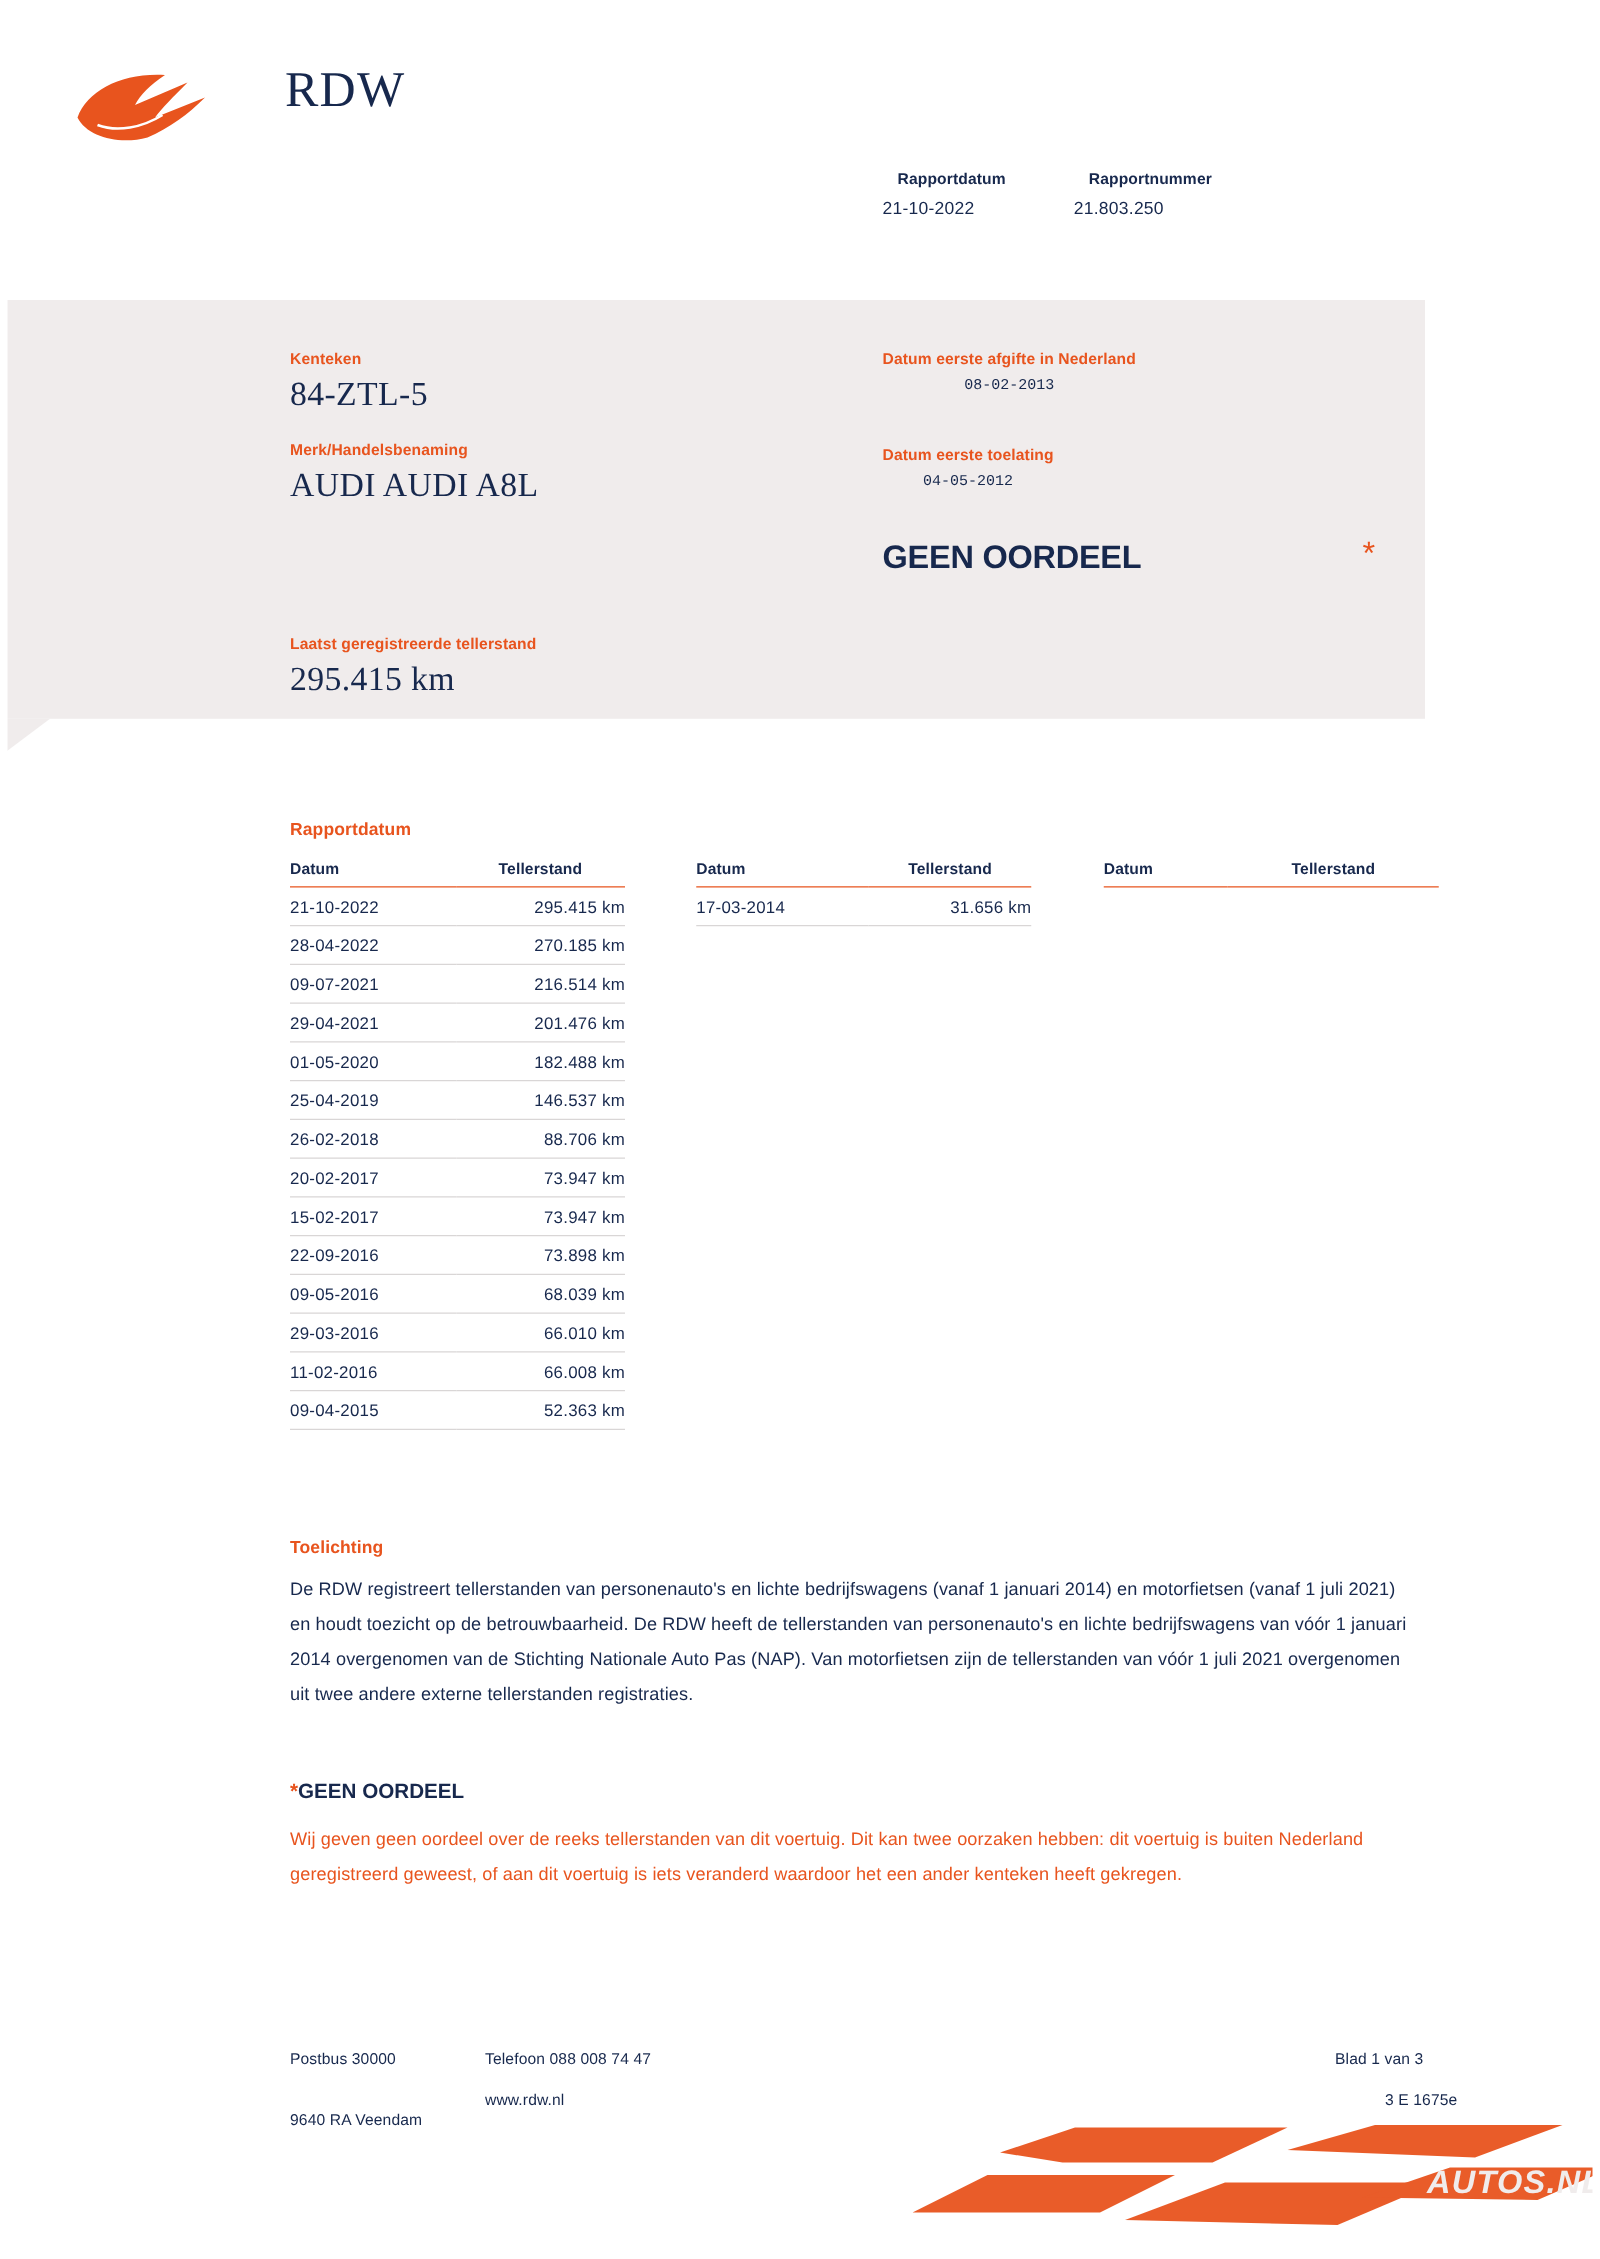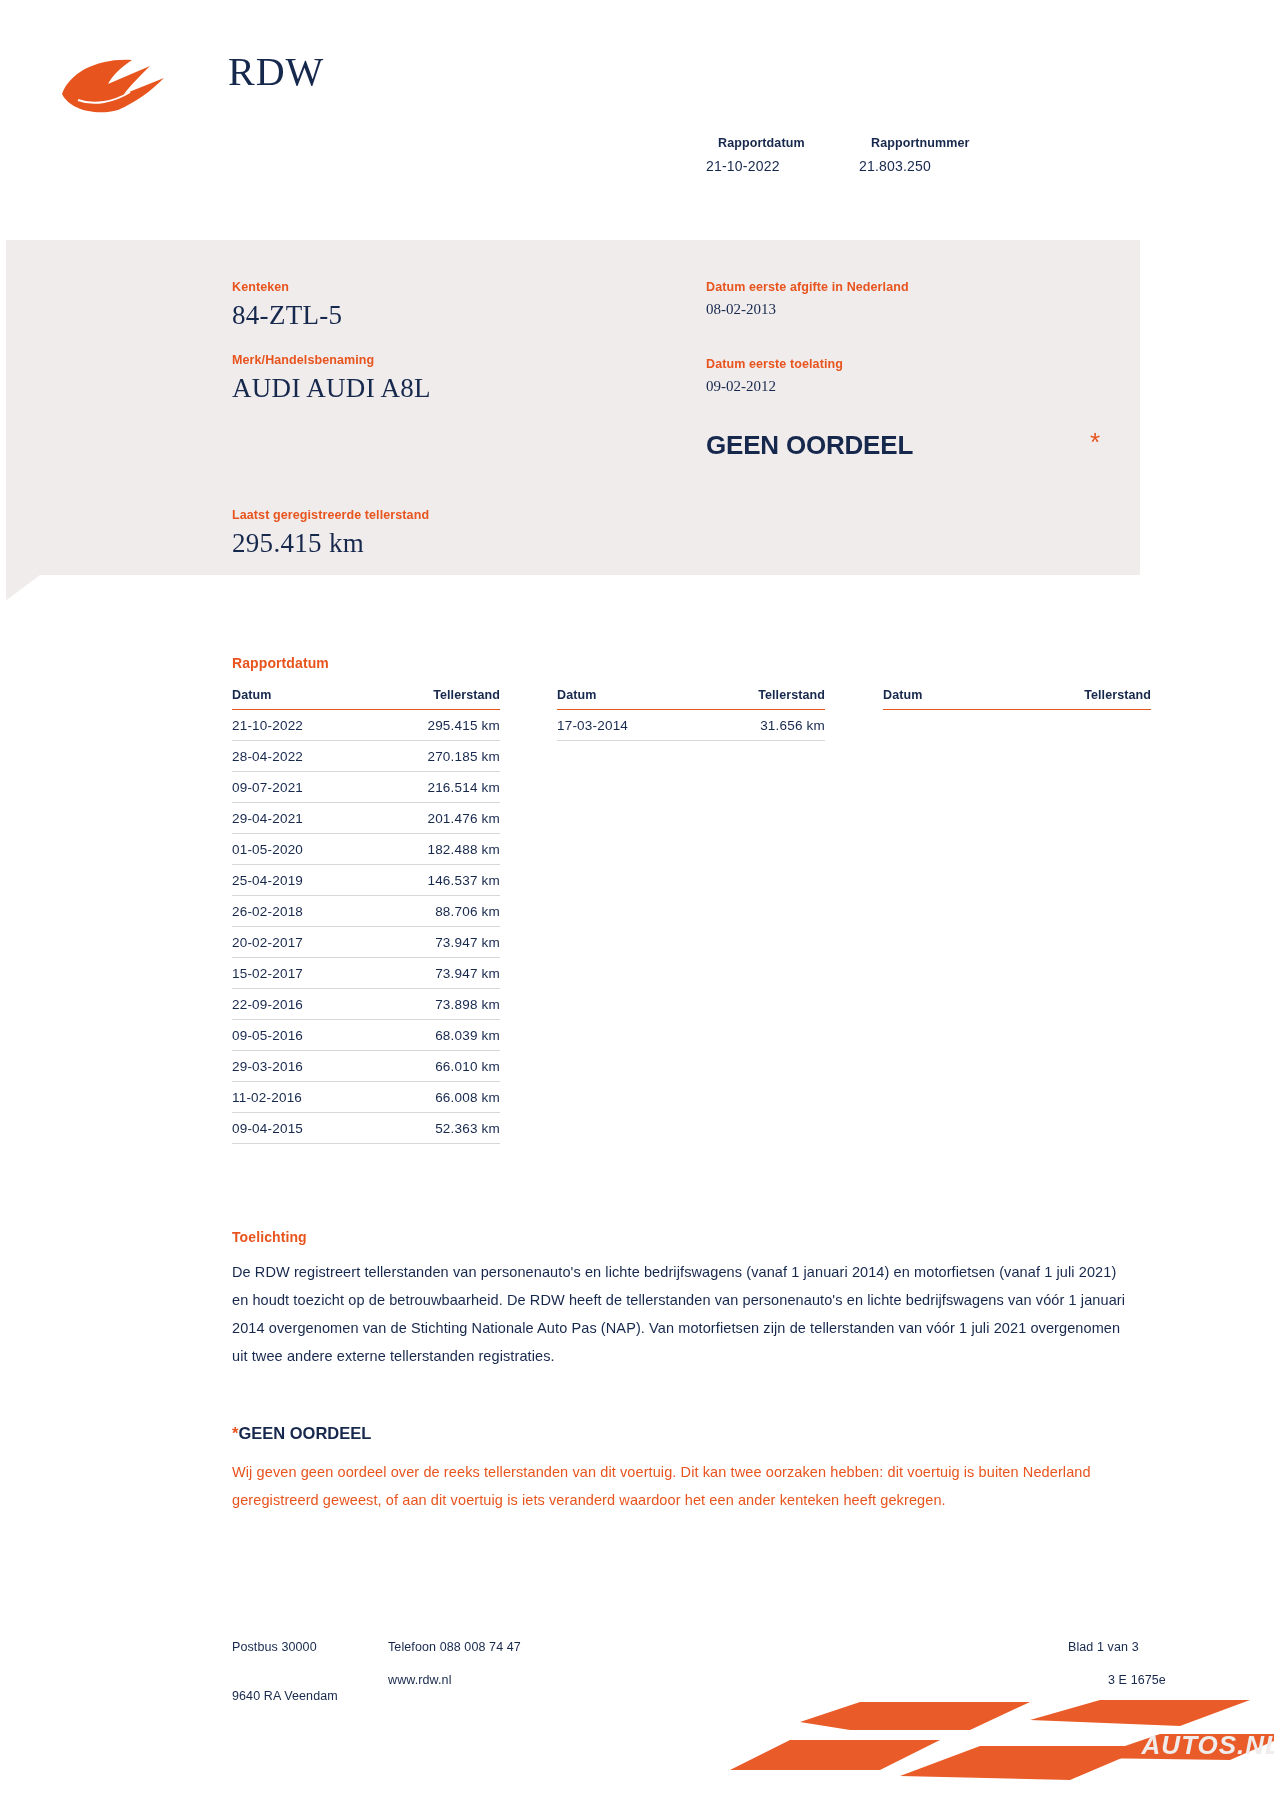--- a/index.html
+++ b/index.html
@@ -97,24 +97,25 @@
     letter-spacing: 0.1px;
   }
   .kv-value {
     font-family: "Liberation Serif", serif;
     font-size: 27px;
     color: #17284d;
     margin-top: 6px;
     letter-spacing: 0.3px;
   }
   .kv-value-small {
-    font-family: Liberation Serif, serif;
-    font-size: 15px;
+    font-family: Liberation Mono, monospace;
+    font-size: 12px;
     color: #17284d;
     margin-top: 7px;
+    text-align: center;
   }
   .blk-kenteken { position: absolute; left: 232px; top: 40px; }
   .blk-merk { position: absolute; left: 232px; top: 113px; }
   .blk-teller { position: absolute; left: 232px; top: 268px; }
   .blk-afgifte { position: absolute; left: 706px; top: 40px; }
   .blk-toelating { position: absolute; left: 706px; top: 117px; }
   .oordeel {
     position: absolute;
     left: 706px; top: 190px;
     font-size: 26px;
@@ -148,21 +149,21 @@
   .tbl table { border-collapse: collapse; width: 100%; }
   .tbl th {
     font-size: 12.5px;
     font-weight: bold;
     text-align: left;
     color: #17284d;
     padding: 0 0 7px 0;
     border-bottom: 1.5px solid #e8541e;
     letter-spacing: 0.1px;
   }
-  .tbl th.r { text-align: right; }
+  .tbl th.r { text-align: center; }
   .tbl td {
     padding: 8px 0 7px 0;
     border-bottom: 1px solid #d9d6d6;
     font-size: 13.5px;
     letter-spacing: 0.2px;
     white-space: nowrap;
   }
   .tbl td.r { text-align: right; }
   .tbl.empty table th { border-bottom: 1.5px solid #e8541e; }
   
@@ -278,21 +279,21 @@
         <div class="kv-value">295.415 km</div>
       </div>
 
       <div class="blk-afgifte">
         <div class="kv-label">Datum eerste afgifte in Nederland</div>
         <div class="kv-value-small">08-02-2013</div>
       </div>
 
       <div class="blk-toelating">
         <div class="kv-label">Datum eerste toelating</div>
-        <div class="kv-value-small">09-02-2012</div>
+        <div class="kv-value-small">04-05-2012</div>
       </div>
 
       <div class="oordeel">GEEN OORDEEL</div>
       <div class="oordeel-star">*</div>
     </div>
   </div>
   <div class="band-notch"></div>
 
   <div class="sect-title tellerstanden-title">Rapportdatum</div>
 

